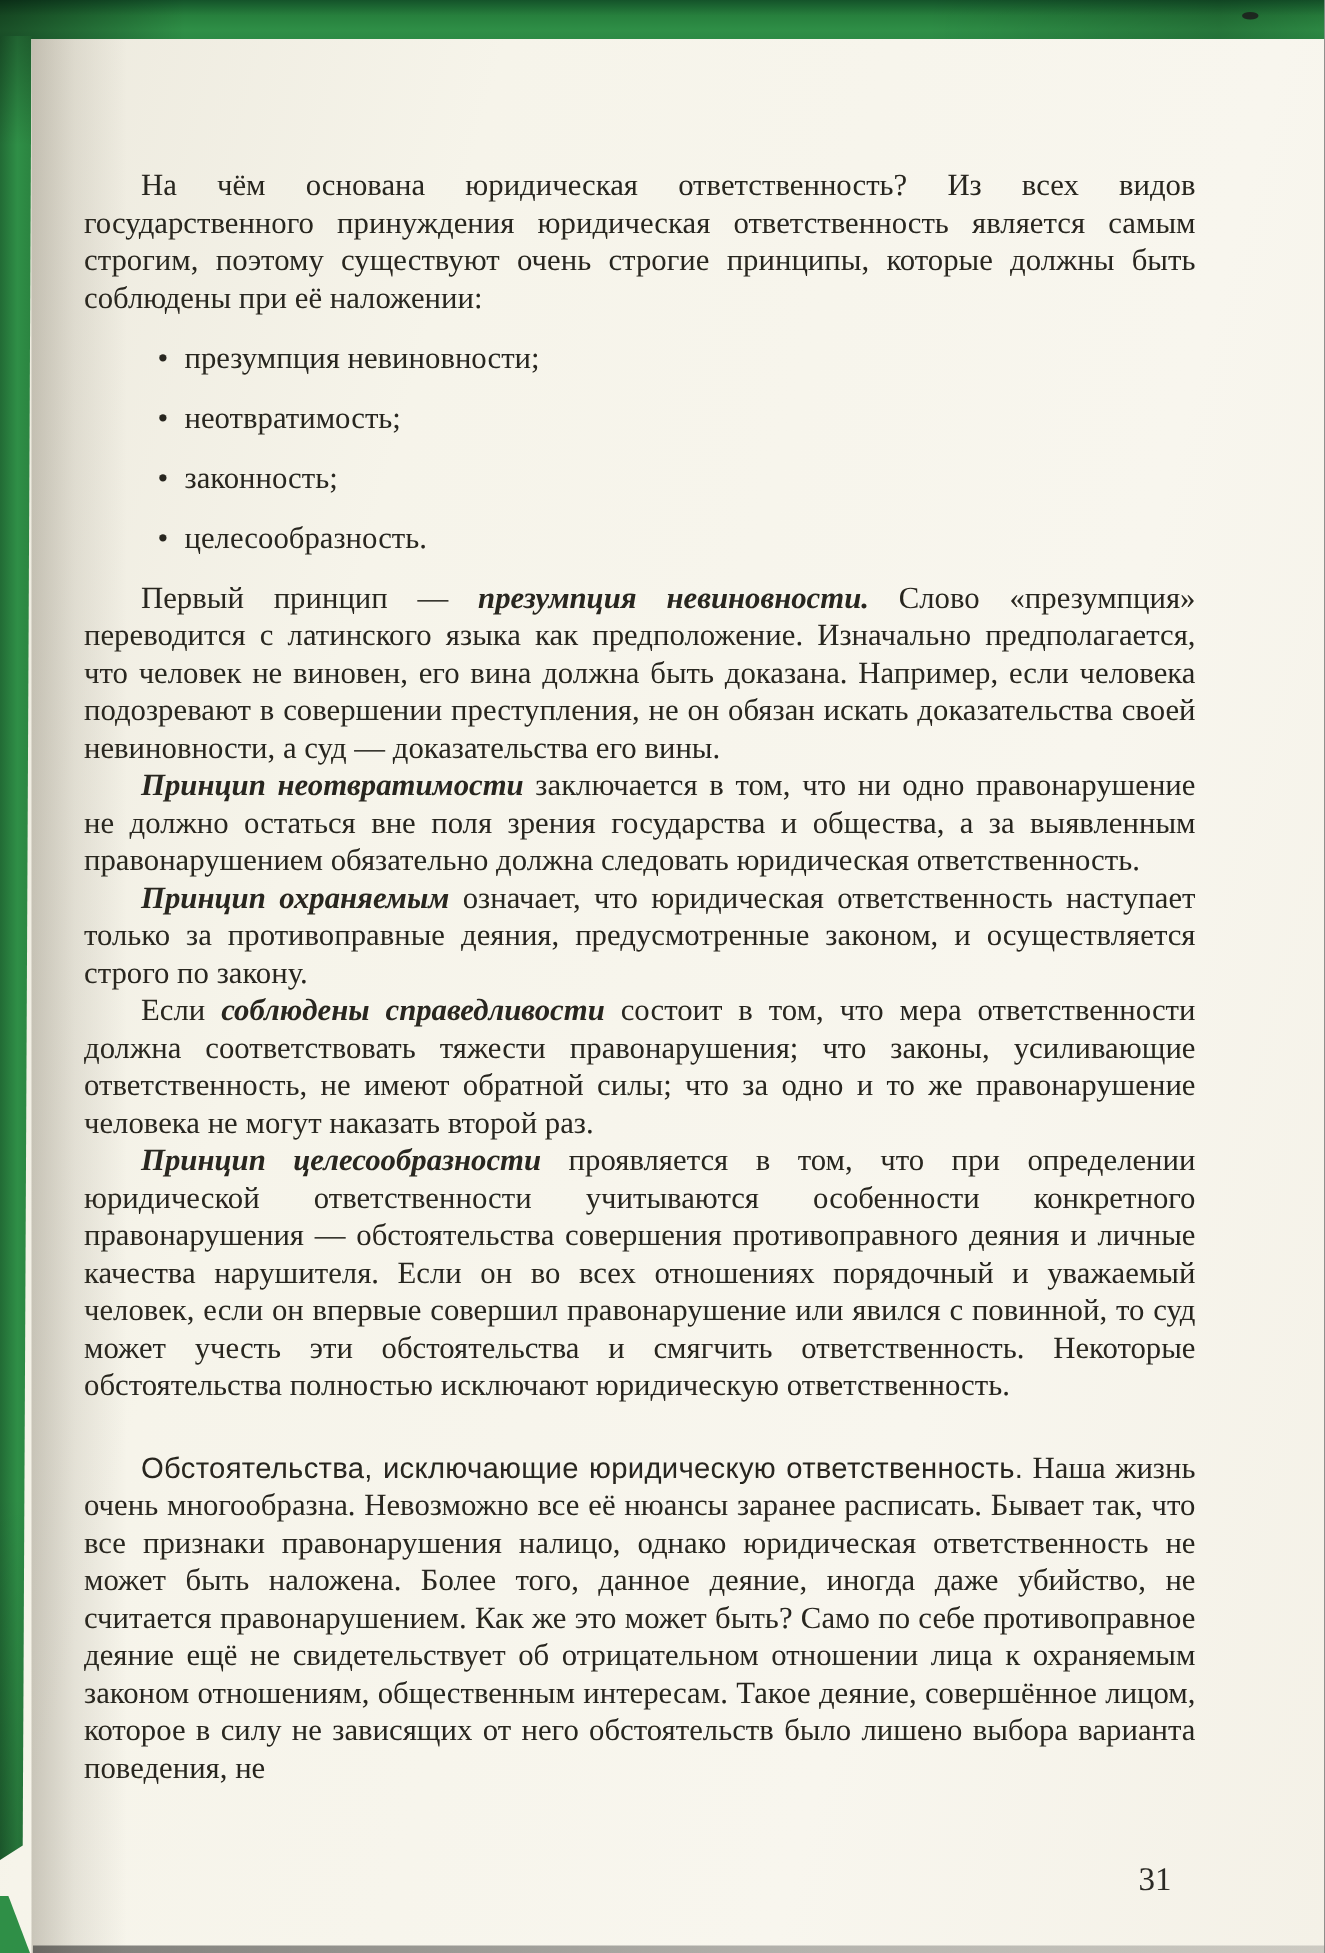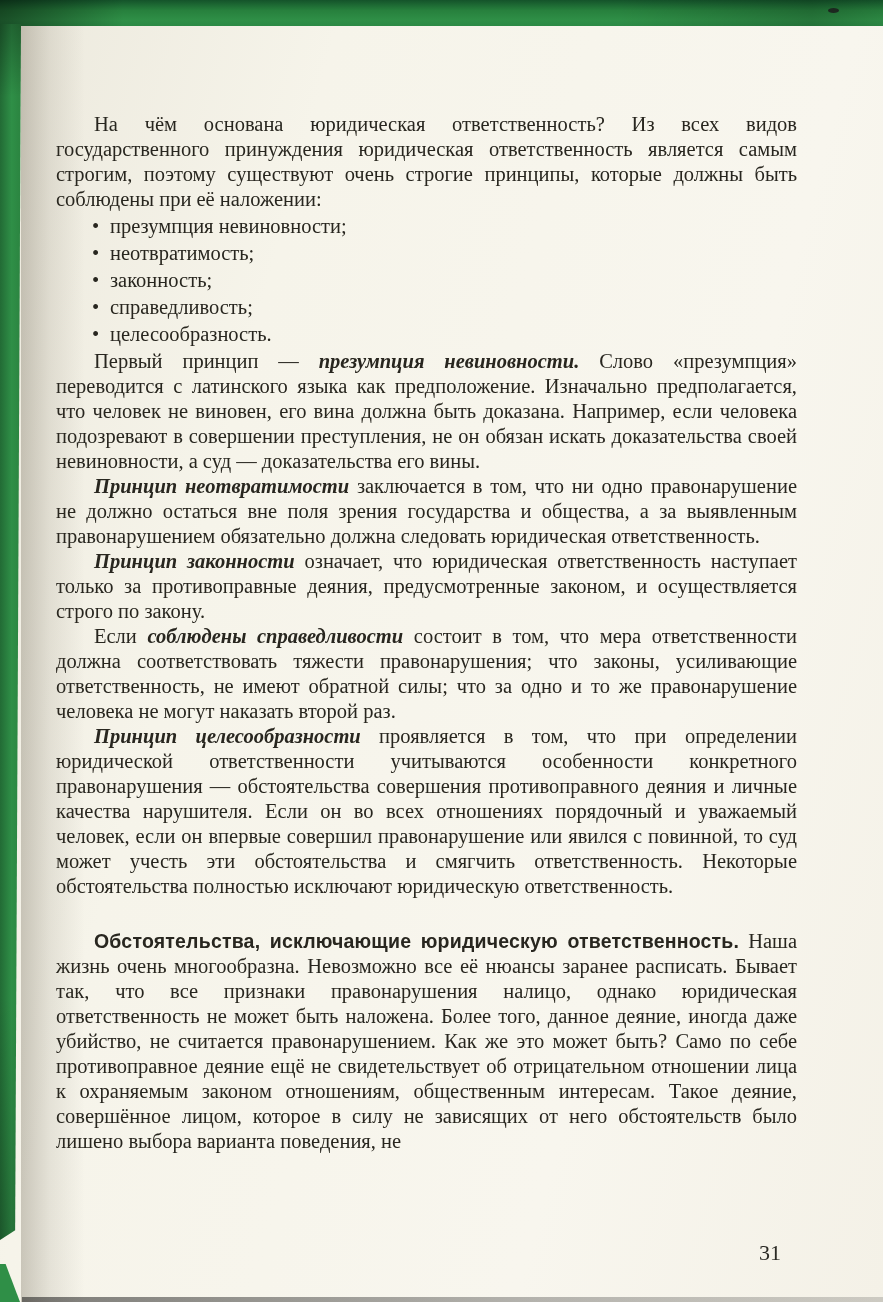--- a/index.html
+++ b/index.html
@@ -47,48 +47,47 @@
   }
   .text-block {
     position: absolute; left: 56px; right: 86px; top: 112px; z-index: 2;
     color: #28261f;
     font-size: 20.5px;
     line-height: 25px;
     text-align: justify;
   }
   p.para { margin: 0; text-indent: 38px; }
   p.para.section-start { margin-top: 30px; }
-  .bullet-item { margin: 2px; padding-left: 34px; }
+  .bullet-item { margin: 15px; padding-left: 34px; }
   .bullet-marker { display: inline-block; width: 18px; color: #28261f; }
   .run-normal { }
   .run-bolditalic { font-weight: 700; font-style: italic; }
-  .run-heading { font-family: "Liberation Sans", sans-serif; font-weight: 700; font-size: 19.5px; letter-spacing: 0.2px; }
+  .run-heading { font-family: "Liberation Sans", sans-serif; font-weight: 400; font-size: 19.5px; letter-spacing: 0.2px; }
   .page-number {
     position: absolute; right: 102px; bottom: 36px; z-index: 2;
     font-size: 22px; color: #2b2a25;
   }
 </style>
 </head>
 <body>
 
 <div class="scan">
   <div class="edge-top"></div>
   <div class="edge-left"></div>
   <div class="edge-corner"></div>
   <div class="edge-dot"></div>
   <div class="left-shadow"></div>
   <div class="bottom-line"></div>
   <div class="text-block">
       <p class="para"><span class="run-normal">На чём основана юридическая ответственность? Из всех видов государственного принуждения юридическая ответственность является самым строгим, поэтому существуют очень строгие принципы, которые должны быть соблюдены при её наложении:</span></p>
       <div class="bullet-item"><span class="bullet-marker">•</span><span class="run-normal">презумпция невиновности;</span></div>
       <div class="bullet-item"><span class="bullet-marker">•</span><span class="run-normal">неотвратимость;</span></div>
       <div class="bullet-item"><span class="bullet-marker">•</span><span class="run-normal">законность;</span></div>
-      <div class="bullet-item"><span class="bullet-marker">•</span><span class="run-normal">справедливость;</span></div>
       <div class="bullet-item"><span class="bullet-marker">•</span><span class="run-normal">целесообразность.</span></div>
       <p class="para"><span class="run-normal">Первый принцип — </span><span class="run-bolditalic">презумпция невиновности.</span><span class="run-normal"> Слово «презумпция» переводится с латинского языка как предположение. Изначально предполагается, что человек не виновен, его вина должна быть доказана. Например, если человека подозревают в совершении преступления, не он обязан искать доказательства своей невиновности, а суд — доказательства его вины.</span></p>
       <p class="para"><span class="run-bolditalic">Принцип неотвратимости</span><span class="run-normal"> заключается в том, что ни одно правонарушение не должно остаться вне поля зрения государства и общества, а за выявленным правонарушением обязательно должна следовать юридическая ответственность.</span></p>
-      <p class="para"><span class="run-bolditalic">Принцип законности</span><span class="run-normal"> означает, что юридическая ответственность наступает только за противоправные деяния, предусмотренные законом, и осуществляется строго по закону.</span></p>
+      <p class="para"><span class="run-bolditalic">Принцип охраняемым</span><span class="run-normal"> означает, что юридическая ответственность наступает только за противоправные деяния, предусмотренные законом, и осуществляется строго по закону.</span></p>
       <p class="para"><span class="run-normal">Если </span><span class="run-bolditalic">соблюдены справедливости</span><span class="run-normal"> состоит в том, что мера ответственности должна соответствовать тяжести правонарушения; что законы, усиливающие ответственность, не имеют обратной силы; что за одно и то же правонарушение человека не могут наказать второй раз.</span></p>
       <p class="para"><span class="run-bolditalic">Принцип целесообразности</span><span class="run-normal"> проявляется в том, что при определении юридической ответственности учитываются особенности конкретного правонарушения — обстоятельства совершения противоправного деяния и личные качества нарушителя. Если он во всех отношениях порядочный и уважаемый человек, если он впервые совершил правонарушение или явился с повинной, то суд может учесть эти обстоятельства и смягчить ответственность. Некоторые обстоятельства полностью исключают юридическую ответственность.</span></p>
       <p class="para section-start"><span class="run-heading">Обстоятельства, исключающие юридическую ответственность.</span><span class="run-normal"> Наша жизнь очень многообразна. Невозможно все её нюансы заранее расписать. Бывает так, что все признаки правонарушения налицо, однако юридическая ответственность не может быть наложена. Более того, данное деяние, иногда даже убийство, не считается правонарушением. Как же это может быть? Само по себе противоправное деяние ещё не свидетельствует об отрицательном отношении лица к охраняемым законом отношениям, общественным интересам. Такое деяние, совершённое лицом, которое в силу не зависящих от него обстоятельств было лишено выбора варианта поведения, не</span></p>
     </div>
   <div class="page-number">31</div>
 </div>
 
 </body></html>

